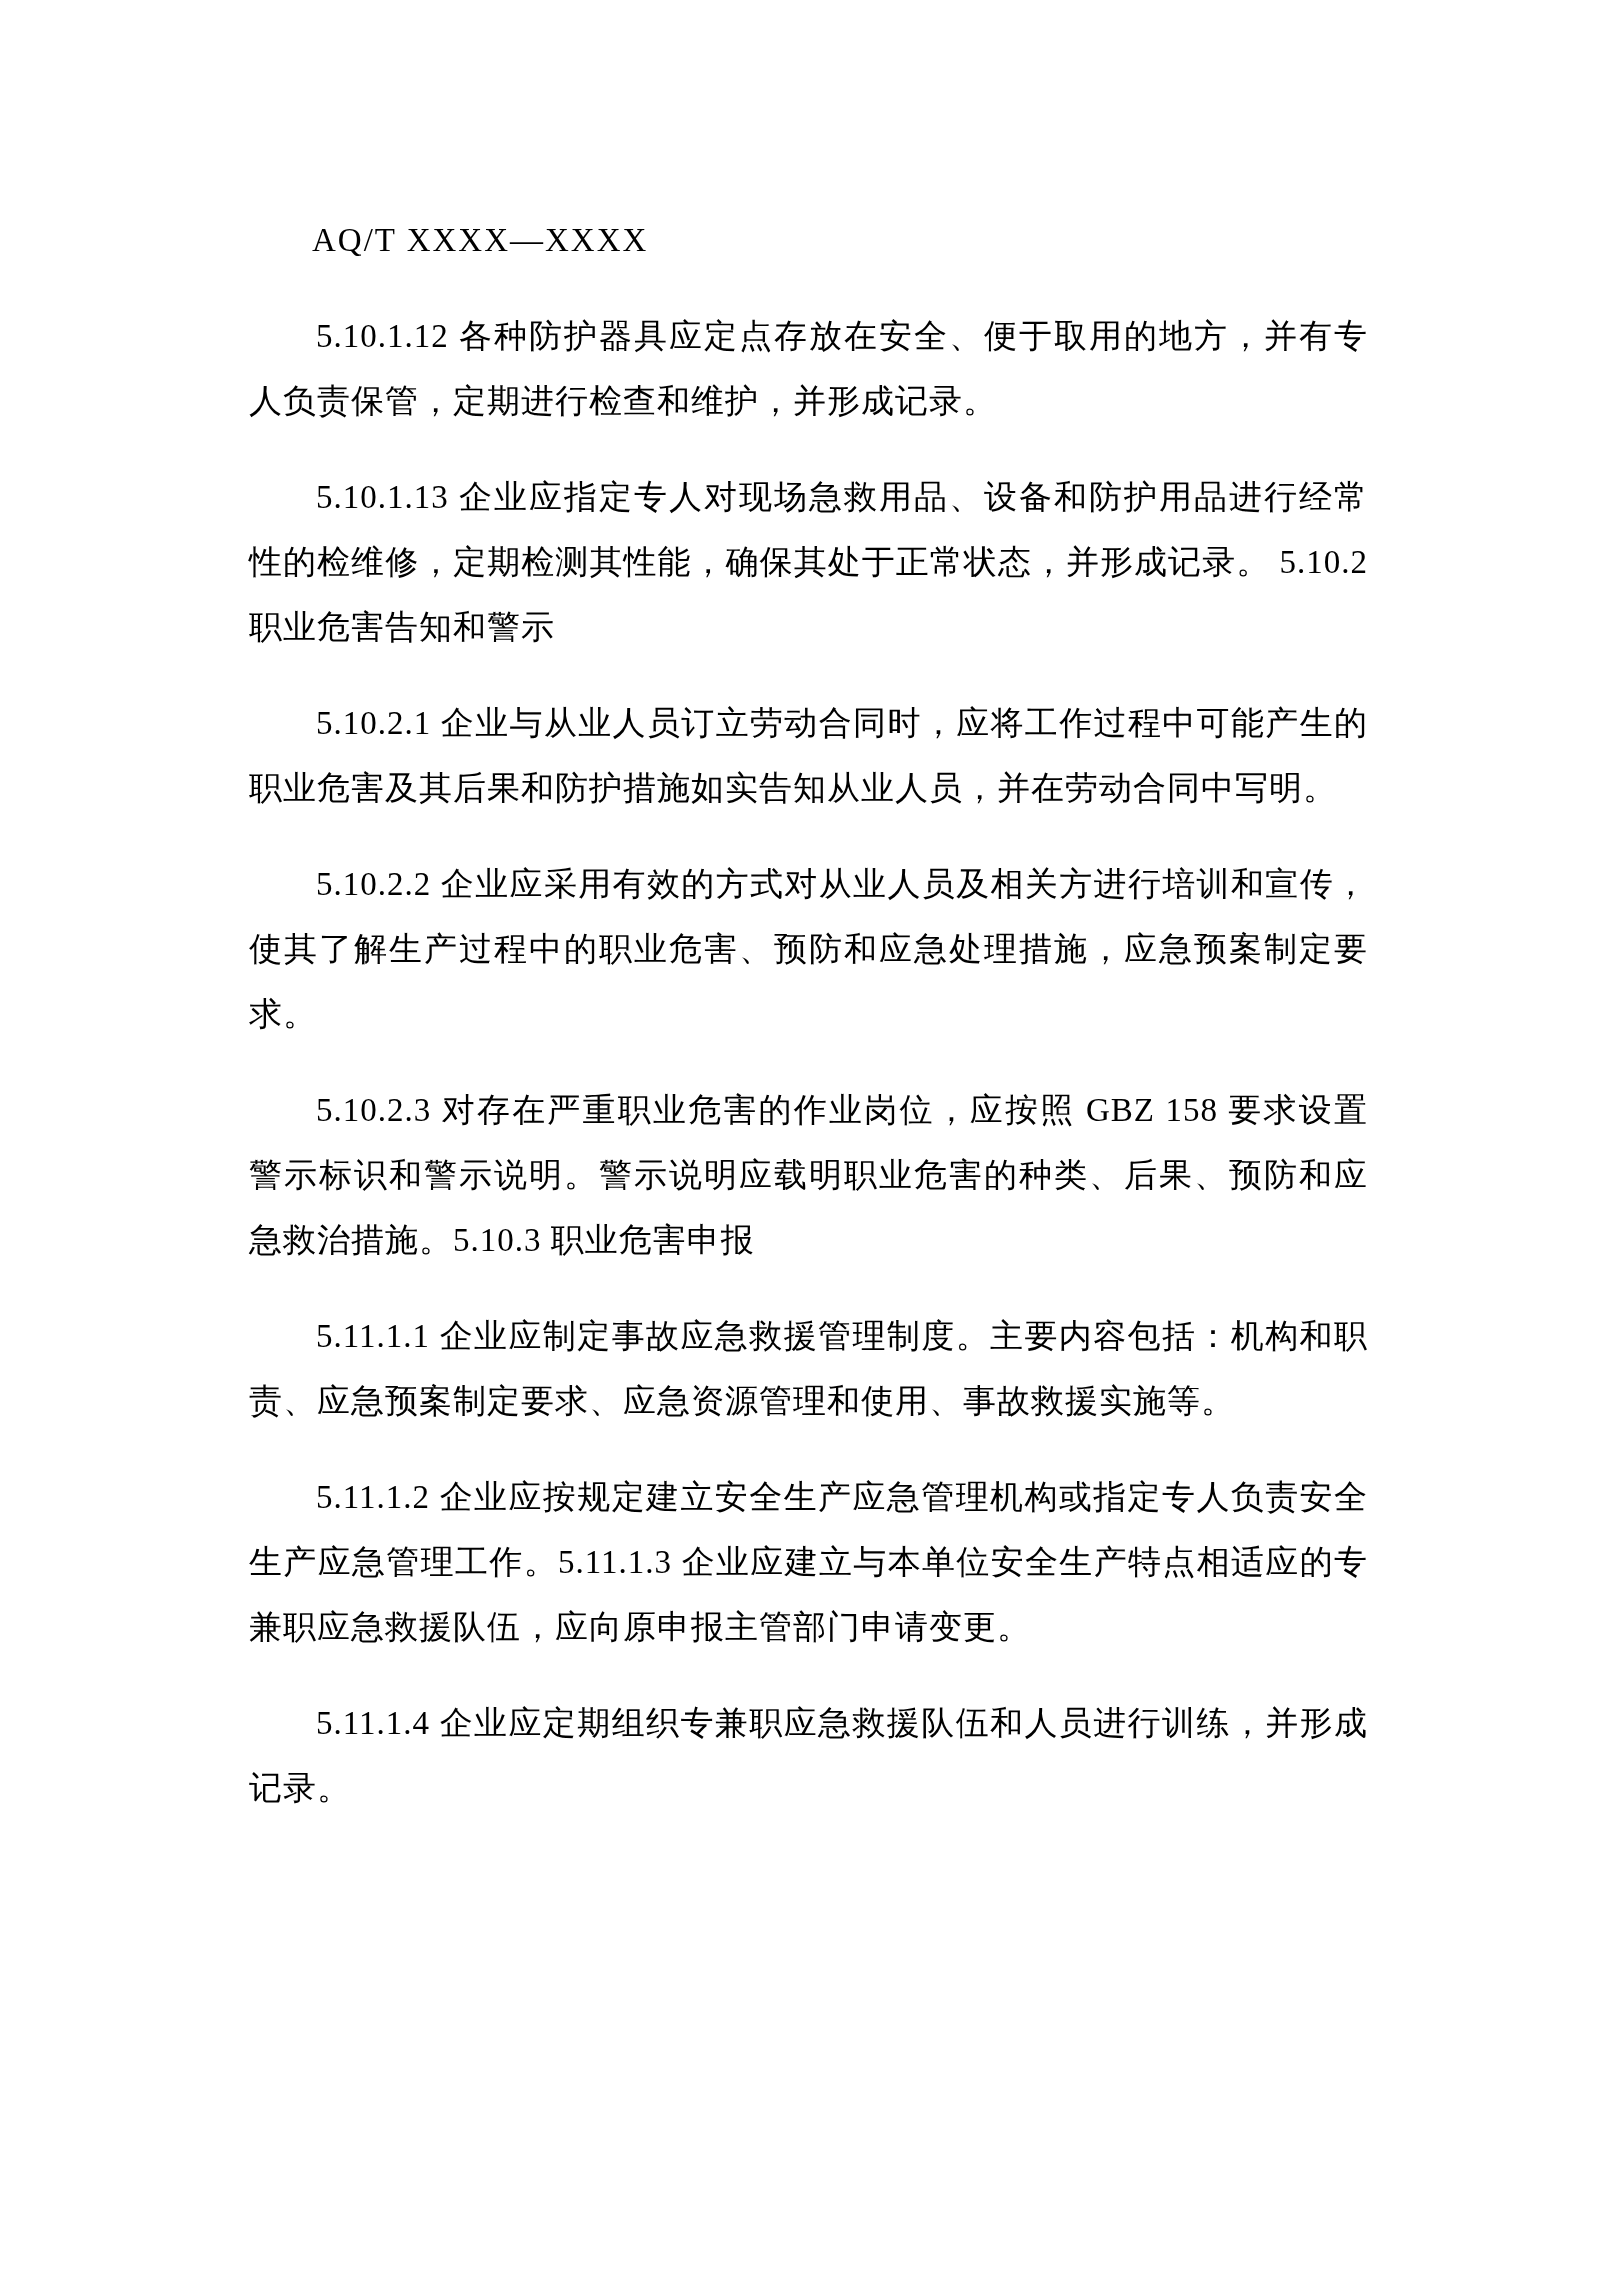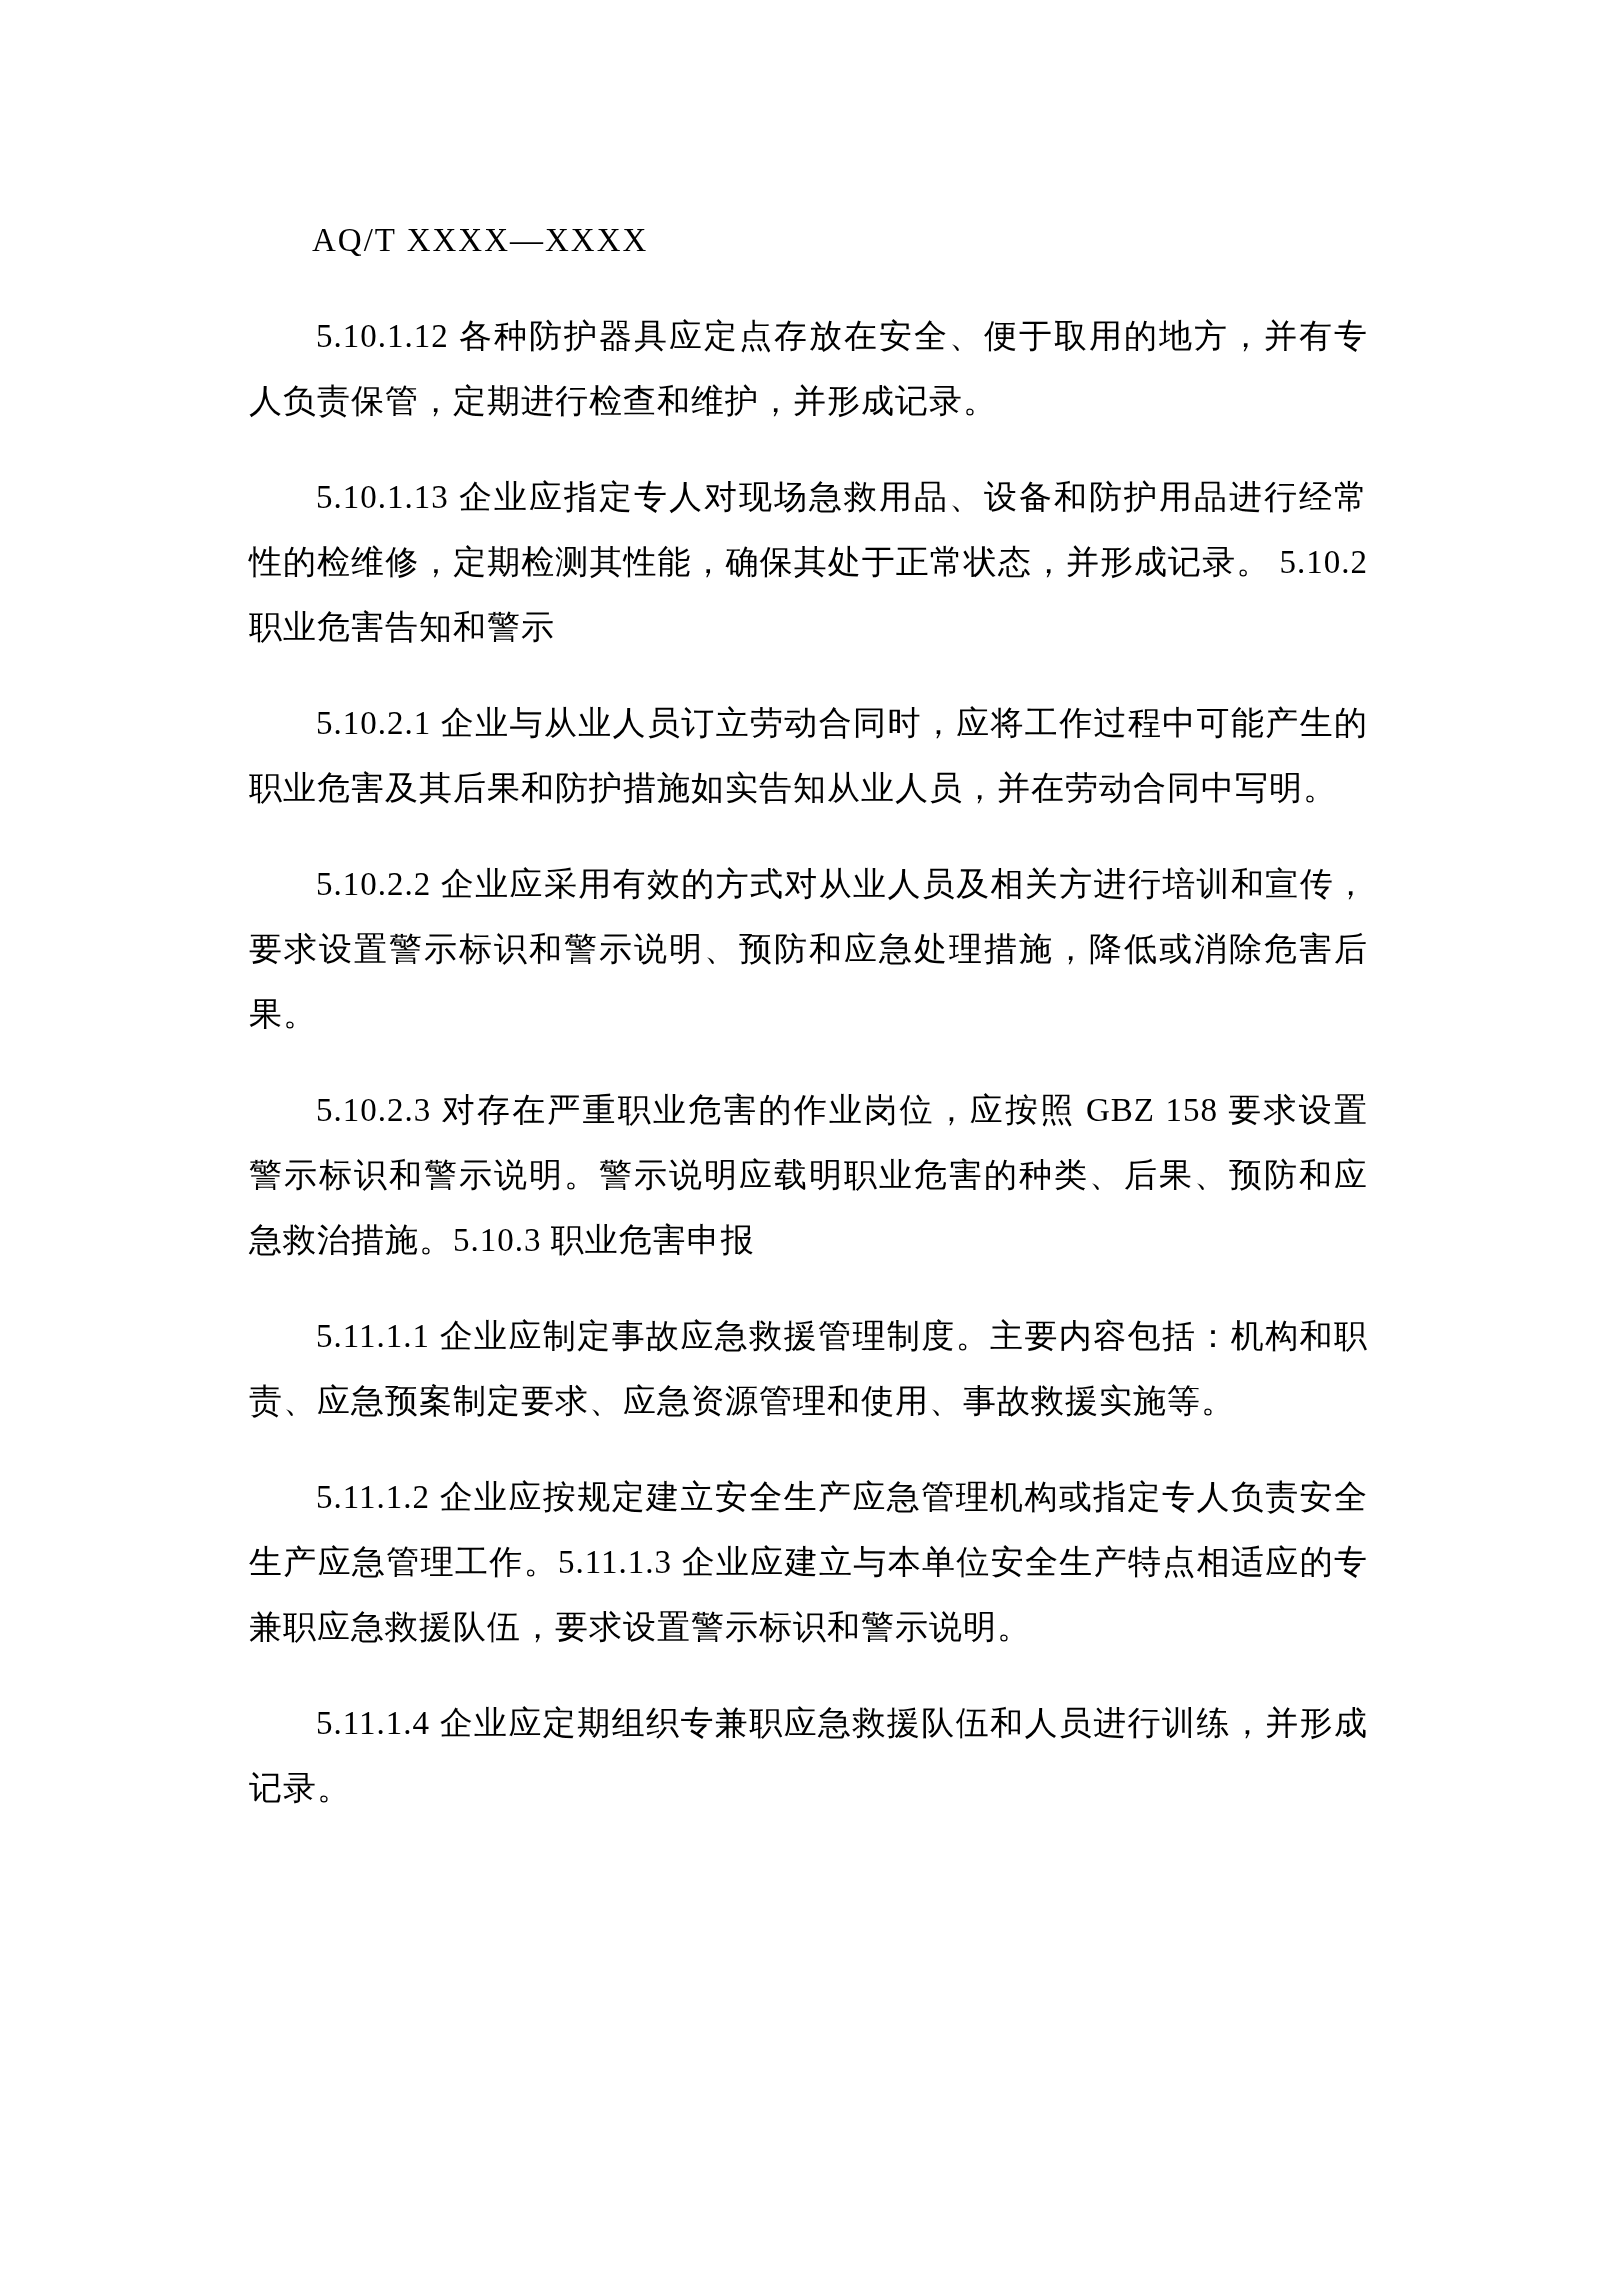--- a/index.html
+++ b/index.html
@@ -41,26 +41,26 @@
 <div class="page">
   <div class="content">
     <div class="doc-header">AQ/T XXXX—XXXX</div>
 
     <div class="para">5.10.1.12 各种防护器具应定点存放在安全、便于取用的地方，并有专人负责保管，定期进行检查和维护，并形成记录。</div>
 
     <div class="para">5.10.1.13 企业应指定专人对现场急救用品、设备和防护用品进行经常性的检维修，定期检测其性能，确保其处于正常状态，并形成记录。 5.10.2 职业危害告知和警示</div>
 
     <div class="para">5.10.2.1 企业与从业人员订立劳动合同时，应将工作过程中可能产生的职业危害及其后果和防护措施如实告知从业人员，并在劳动合同中写明。</div>
 
-    <div class="para">5.10.2.2 企业应采用有效的方式对从业人员及相关方进行培训和宣传，要求设置警示标识和警示说明、预防和应急处理措施，降低或消除危害后果。</div>
+    <div class="para">5.10.2.2 企业应采用有效的方式对从业人员及相关方进行培训和宣传，使其了解生产过程中的职业危害、预防和应急处理措施，应急预案制定要求。</div>
 
     <div class="para">5.10.2.3 对存在严重职业危害的作业岗位，应按照 GBZ 158 要求设置警示标识和警示说明。警示说明应载明职业危害的种类、后果、预防和应急救治措施。5.10.3 职业危害申报</div>
 
 
 
     <div class="para">5.11.1.1 企业应制定事故应急救援管理制度。主要内容包括：机构和职责、应急预案制定要求、应急资源管理和使用、事故救援实施等。</div>
 
-    <div class="para">5.11.1.2 企业应按规定建立安全生产应急管理机构或指定专人负责安全生产应急管理工作。5.11.1.3 企业应建立与本单位安全生产特点相适应的专兼职应急救援队伍，要求设置警示标识和警示说明。</div>
+    <div class="para">5.11.1.2 企业应按规定建立安全生产应急管理机构或指定专人负责安全生产应急管理工作。5.11.1.3 企业应建立与本单位安全生产特点相适应的专兼职应急救援队伍，应向原申报主管部门申请变更。</div>
 
     <div class="para">5.11.1.4 企业应定期组织专兼职应急救援队伍和人员进行训练，并形成记录。</div>
   </div>
 </div>
 
 
 </body></html>

